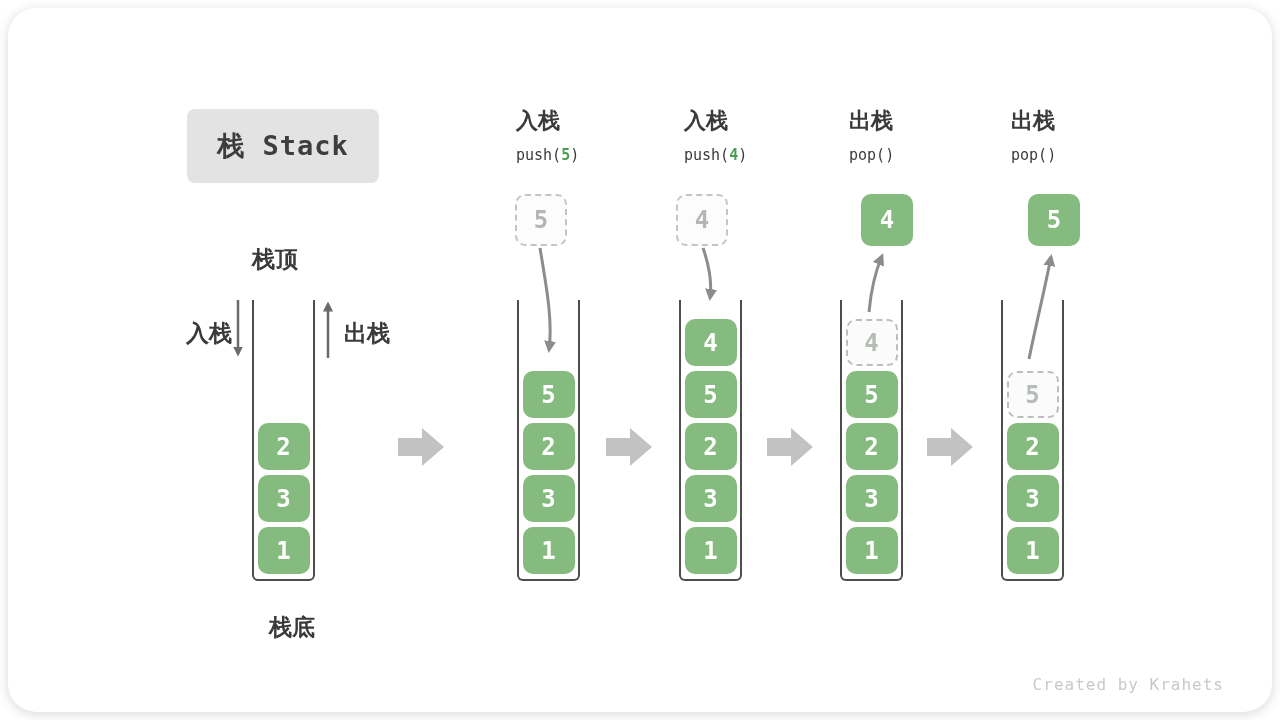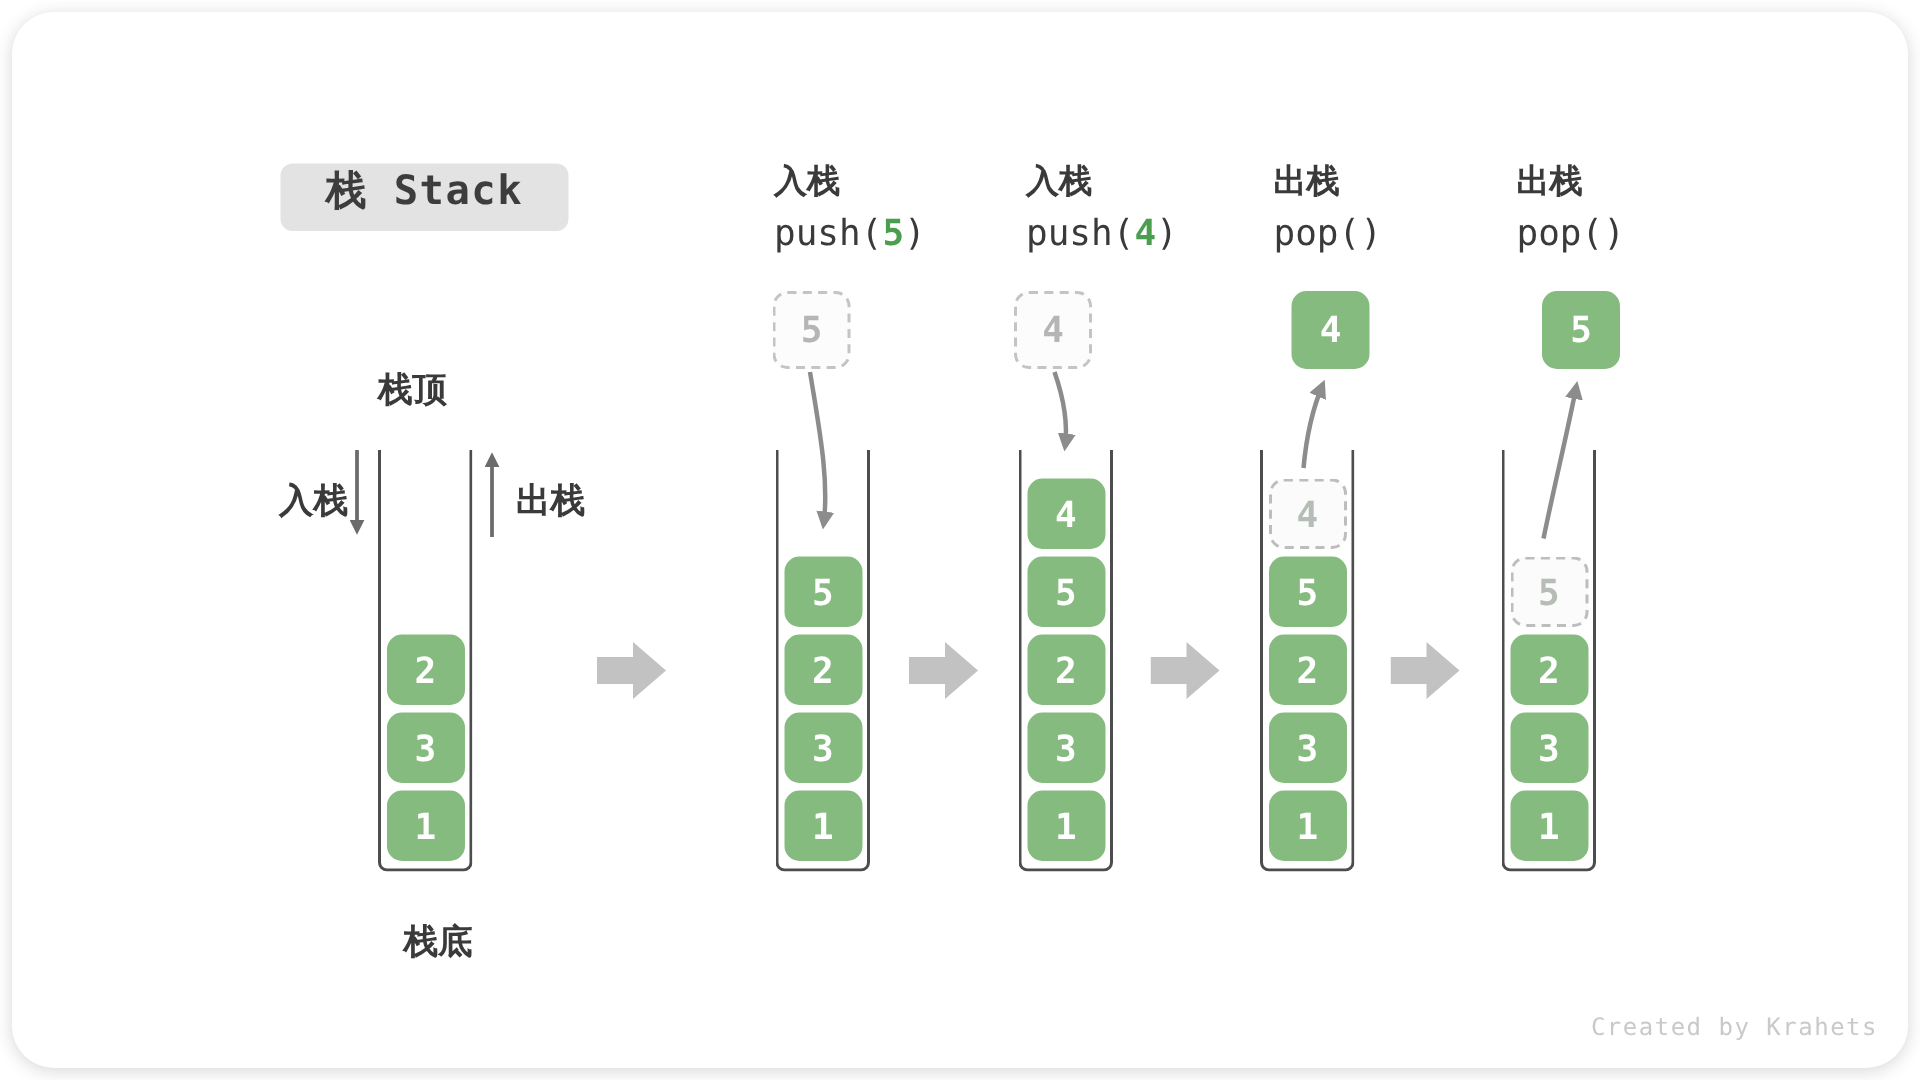--- a/index.html
+++ b/index.html
@@ -5,26 +5,26 @@
   html,body{margin:0;padding:0;background:#fff;width:1280px;height:720px;overflow:hidden;}
   *{box-sizing:border-box;}
   :root{
     --green:#85bb7e; --green-dark:#4b9e50; --ink:#3a3a3a; --wall:#4d4d4d;
     --ghost-border:#bdbdbd; --ghost-text:#b6bdb6; --flow-arrow:#c2c2c2;
     --curve-arrow:#8c8c8c; --side-arrow:#6b6b6b; --title-bg:#e3e3e3; --credit:#c9c9c9;
   }
   .stage{position:relative;width:1280px;height:720px;font-family:"Liberation Sans",sans-serif;}
   .card{position:absolute;left:8px;top:8px;width:1264px;height:704px;background:#fff;
         border-radius:28px;box-shadow:0 2px 12px rgba(0,0,0,0.16);}
-  .title-box{position:absolute;left:187px;top:109px;width:192px;height:45px;background:var(--title-bg);
-        border-radius:8px;display:flex;align-items:flex-start;justify-content:center;
+  .title-box{position:absolute;left:187px;top:109px;width:192px;height:74px;background:var(--title-bg);
+        border-radius:8px;display:flex;align-items:center;justify-content:center;
         font-family:"DejaVu Sans Mono",monospace;font-weight:bold;font-size:27px;color:#3d3d3d;letter-spacing:1px;}
   .op{position:absolute;top:104px;color:var(--ink);}
   .op-name{font-family:"Liberation Sans",sans-serif;font-weight:bold;font-size:22px;line-height:34px;}
-  .op-code{font-family:"DejaVu Sans Mono",monospace;font-size:24px;line-height:34px;}
+  .op-code{font-family:"DejaVu Sans Mono",monospace;font-size:15px;line-height:34px;}
   .op-arg{color:var(--green-dark);font-weight:bold;}
   .zh-label{position:absolute;font-weight:bold;font-size:23px;color:var(--ink);}
   .stack{position:absolute;top:300px;width:63px;height:281px;background:#fff;
         border-left:2px solid var(--wall);border-right:2px solid var(--wall);border-bottom:2px solid var(--wall);
         border-radius:0 0 6px 6px;}
   .block{position:absolute;left:50%;transform:translateX(-50%);width:52px;height:47px;border-radius:10px;
         display:flex;align-items:center;justify-content:center;
         font-family:"DejaVu Sans Mono",monospace;font-weight:bold;font-size:24px;}
   .block.solid{background:var(--green);color:#ffffff;}
   .block.ghost{background:#fbfbfb;border:2px dashed var(--ghost-border);color:var(--ghost-text);}
@@ -34,21 +34,21 @@
         font-family:"DejaVu Sans Mono",monospace;font-weight:bold;font-size:24px;}
   .float-box.solid{background:var(--green);color:#fff;}
   .float-box.dashed{background:#fcfcfc;border:2px dashed #c4c4c4;color:#b5b5b5;}
   .overlay{position:absolute;left:0;top:0;width:1280px;height:720px;pointer-events:none;}
   .curve{fill:none;stroke:var(--curve-arrow);stroke-width:3;}
   .side-line{fill:none;stroke:var(--side-arrow);stroke-width:2.5;}
   .mk-curve{fill:var(--curve-arrow);}
   .mk-side{fill:var(--side-arrow);}
   .flow{position:absolute;width:46px;height:38px;}
   .flow polygon{fill:var(--flow-arrow);}
-  .credit{position:absolute;top:675px;right:28px;font-family:"DejaVu Sans Mono",monospace;
+  .credit{position:absolute;top:675px;right:56px;font-family:"DejaVu Sans Mono",monospace;
         font-size:16px;color:var(--credit);letter-spacing:1px;}
 </style>
 </head>
 <body>
 
 <div class="stage">
   <div class="card"></div>
 
   <div class="title-box">
     <span>栈 Stack</span>

